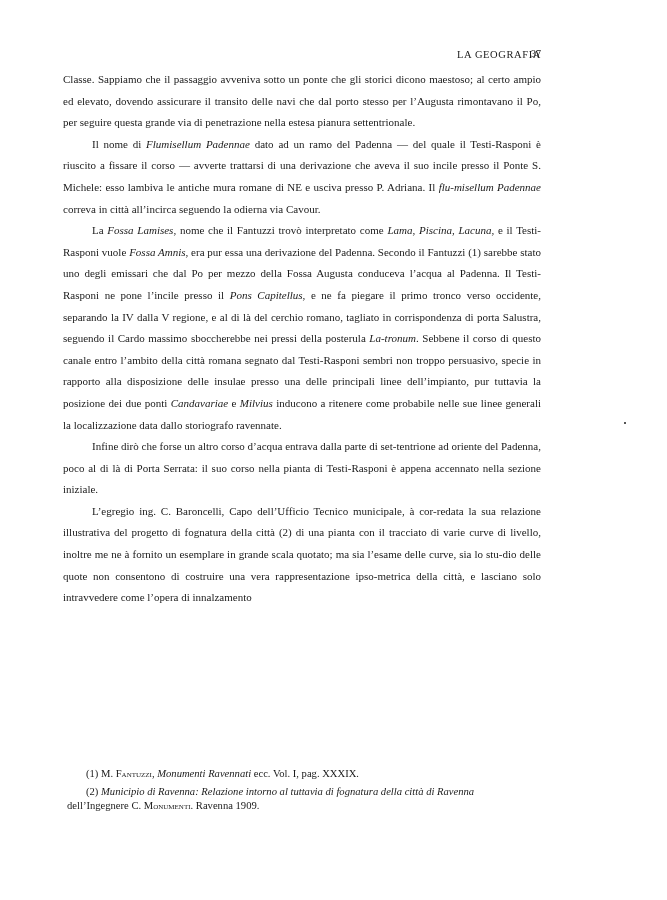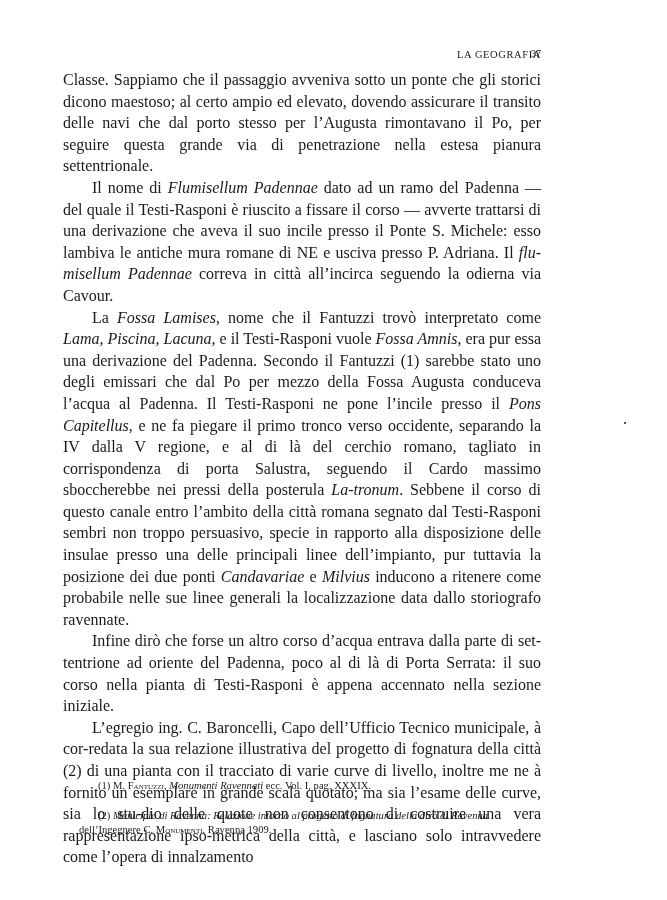--- a/index.html
+++ b/index.html
@@ -3,26 +3,26 @@
 <meta charset="utf-8">
 <style>
   html, body { margin:0; padding:0; background:#ffffff; }
   body { width:667px; height:900px; position:relative; overflow:hidden;
          font-family:"Liberation Serif","DejaVu Serif",serif; color:#1a1a1a; }
   .page { position:absolute; left:63px; top:0; width:478px; }
   .running-head { position:absolute; top:49px; left:0; width:478px; height:16px;
                   font-size:10.5px; letter-spacing:0.6px; }
   .running-head .title { position:absolute; left:0; right:0; text-align:right; }
   .running-head .num { position:absolute; right:0; top:-1px; font-size:10px; letter-spacing:0; }
-  .body { position:absolute; top:69px; left:0; width:478px; font-size:16px; line-height:21.6px; }
+  .body { position:absolute; top:69px; left:0; width:478px; font-size:11px; line-height:21.6px; }
   .body p { margin:0; text-align:justify; }
   .body p.indent { text-indent:29px; }
   .body i { }
   .notes { position:absolute; top:763px; left:0; width:478px; font-size:10.6px; line-height:14px; }
-  .notes p { margin:16px; }
+  .notes p { margin:4px; }
   .notes p.indent { text-indent:19px; }
   .sc { font-variant:small-caps; }
   .stray-dot { position:absolute; left:624px; top:422px; width:2px; height:2px; background:#555; }
 </style>
 </head>
 <body>
 
 <div class="page">
   <div class="running-head">
     <span class="title">LA GEOGRAFIA</span>
@@ -30,16 +30,16 @@
   </div>
   <div class="body" id="body-text">
       <p><span>Classe. Sappiamo che il passaggio avveniva sotto un ponte che gli storici dicono maestoso; al certo ampio ed elevato, dovendo assicurare il transito delle navi che dal porto stesso per l’Augusta rimontavano il Po, per seguire questa grande via di penetrazione nella estesa pianura settentrionale.</span></p>
       <p class="indent"><span>Il nome di </span><i>Flumisellum Padennae</i><span> dato ad un ramo del Padenna — del quale il Testi-Rasponi è riuscito a fissare il corso — avverte trattarsi di una derivazione che aveva il suo incile presso il Ponte S. Michele: esso lambiva le antiche mura romane di NE e usciva presso P. Adriana. Il </span><i>flu-misellum Padennae</i><span> correva in città all’incirca seguendo la odierna via Cavour.</span></p>
       <p class="indent"><span>La </span><i>Fossa Lamises</i><span>, nome che il Fantuzzi trovò interpretato come </span><i>Lama</i><span>, </span><i>Piscina</i><span>, </span><i>Lacuna</i><span>, e il Testi-Rasponi vuole </span><i>Fossa Amnis</i><span>, era pur essa una derivazione del Padenna. Secondo il Fantuzzi (1) sarebbe stato uno degli emissari che dal Po per mezzo della Fossa Augusta conduceva l’acqua al Padenna. Il Testi-Rasponi ne pone l’incile presso il </span><i>Pons Capitellus</i><span>, e ne fa piegare il primo tronco verso occidente, separando la IV dalla V regione, e al di là del cerchio romano, tagliato in corrispondenza di porta Salustra, seguendo il Cardo massimo sboccherebbe nei pressi della posterula </span><i>La-tronum</i><span>. Sebbene il corso di questo canale entro l’ambito della città romana segnato dal Testi-Rasponi sembri non troppo persuasivo, specie in rapporto alla disposizione delle insulae presso una delle principali linee dell’impianto, pur tuttavia la posizione dei due ponti </span><i>Candavariae</i><span> e </span><i>Milvius</i><span> inducono a ritenere come probabile nelle sue linee generali la localizzazione data dallo storiografo ravennate.</span></p>
       <p class="indent"><span>Infine dirò che forse un altro corso d’acqua entrava dalla parte di set-tentrione ad oriente del Padenna, poco al di là di Porta Serrata: il suo corso nella pianta di Testi-Rasponi è appena accennato nella sezione iniziale.</span></p>
       <p class="indent"><span>L’egregio ing. C. Baroncelli, Capo dell’Ufficio Tecnico municipale, à cor-redata la sua relazione illustrativa del progetto di fognatura della città (2) di una pianta con il tracciato di varie curve di livello, inoltre me ne à fornito un esemplare in grande scala quotato; ma sia l’esame delle curve, sia lo stu-dio delle quote non consentono di costruire una vera rappresentazione ipso-metrica della città, e lasciano solo intravvedere come l’opera di innalzamento</span></p>
     </div>
   <div class="notes" id="footnotes">
       <p class="indent"><span>(1) M. </span><span class="sc">Fantuzzi</span><span>, </span><i>Monumenti Ravennati</i><span> ecc. Vol. I, pag. XXXIX.</span></p>
-      <p class="indent"><span>(2) </span><i>Municipio di Ravenna: Relazione intorno al progetto di fognatura della dirò di Ravenna</i><span> dell’Ingegnere C. </span><span class="sc">Monumenti</span><span>. Ravenna 1909.</span></p>
+      <p class="indent"><span>(2) </span><i>Municipio di Ravenna: Relazione intorno al tuttavia di fognatura della città di Ravenna</i><span> dell’Ingegnere C. </span><span class="sc">Monumenti</span><span>. Ravenna 1909.</span></p>
     </div>
 </div>
 <div class="stray-dot"></div>
 
 </body></html>

